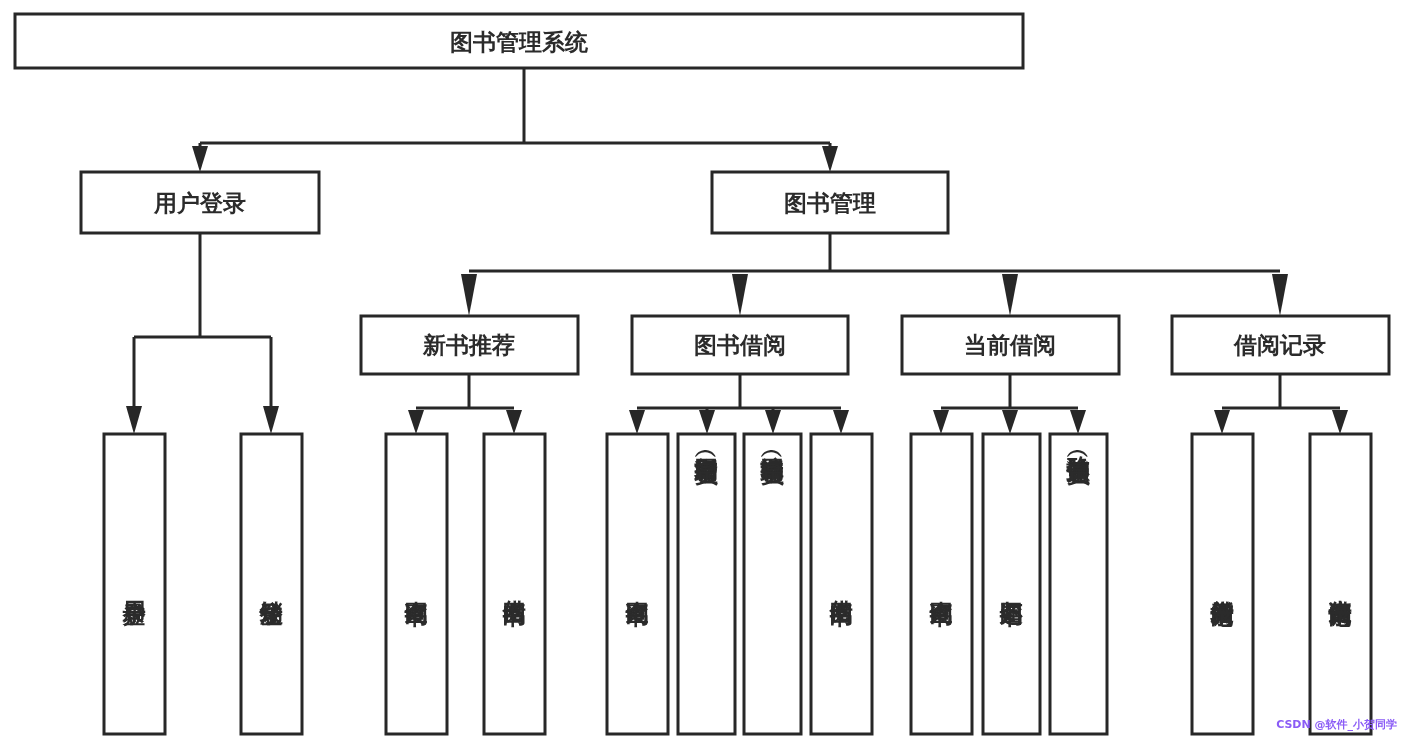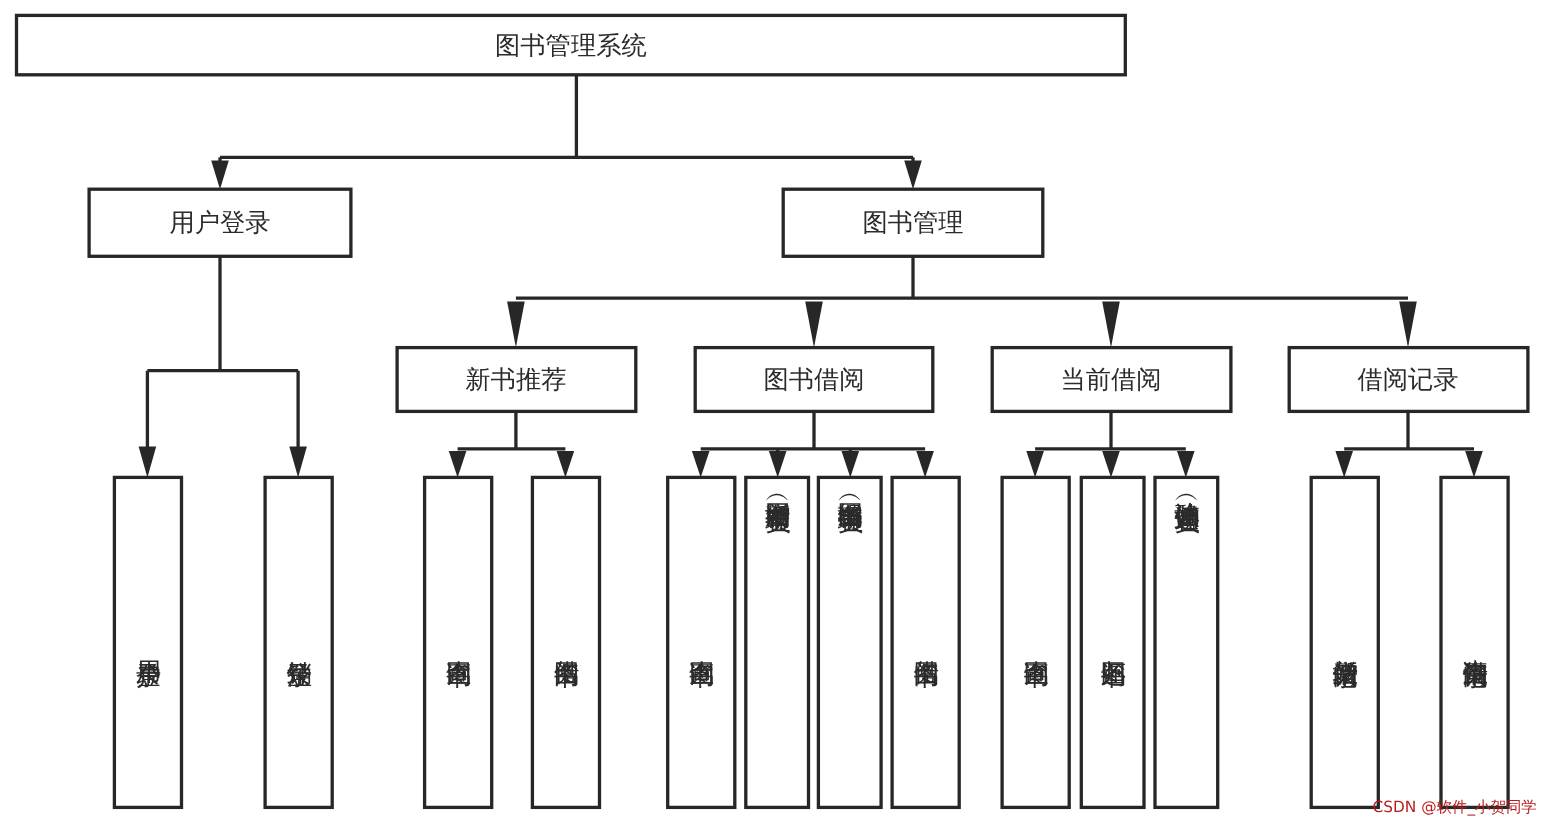--- a/index.html
+++ b/index.html
@@ -10,20 +10,21 @@
   }
   body {
     font-family: "DejaVu Sans", "Liberation Sans", sans-serif;
   }
   #diagram-root {
     position: relative;
     width: 1405px;
     height: 747px;
     background: #ffffff;
     overflow: hidden;
+    font-weight: bold;
   }
   svg.diagram-canvas {
     position: absolute;
     left: 0;
     top: 0;
     width: 1405px;
     height: 747px;
     display: block;
   }
   .node-box {
@@ -72,24 +73,24 @@
     pointer-events: none;
   }
   .vlabel.top-aligned {
     justify-content: flex-start;
     padding-top: 4px;
     box-sizing: border-box;
   }
   .watermark {
     position: absolute;
     right: 8px;
-    bottom: 4px;
-    font-family: "DejaVu Sans", "Liberation Sans", sans-serif;
-    font-size: 14px;
-    color: #b91c1c;
+    bottom: 15px;
+    font-family: "DejaVu Sans", "Liberation Sans", sans-serif;
+    font-size: 11px;
+    color: #8b5cf6;
     white-space: nowrap;
     pointer-events: none;
   }
 </style>
 </head>
 <body>
 
 <div id="diagram-root">
 
   <svg class="diagram-canvas" viewBox="0 0 1405 747">

